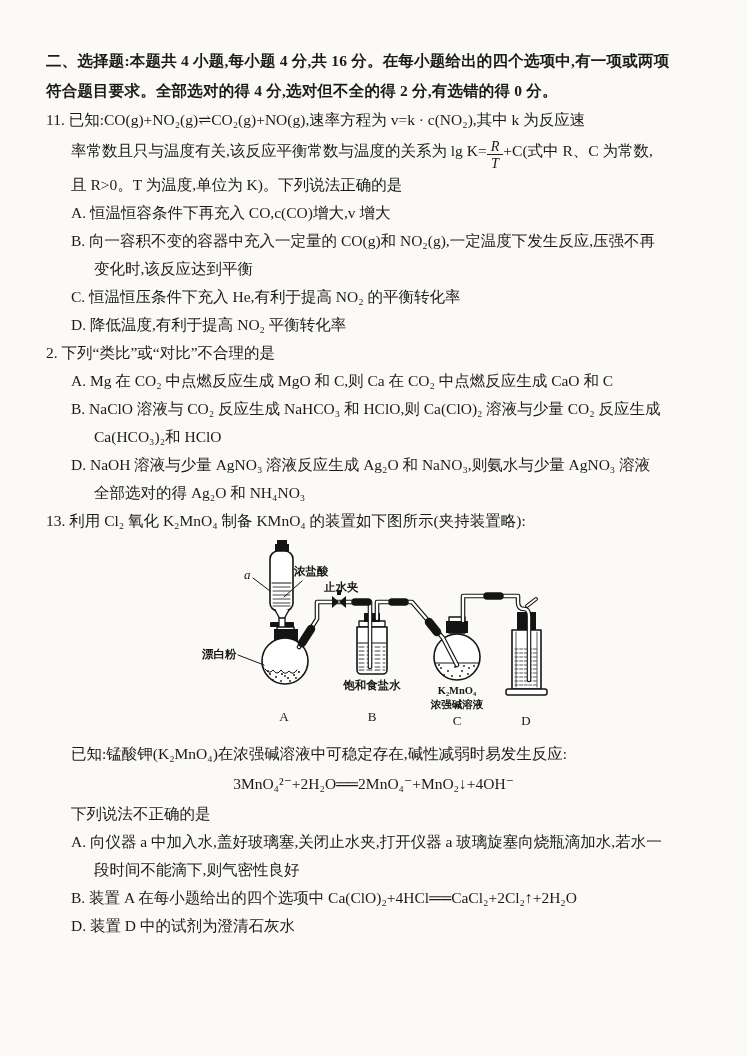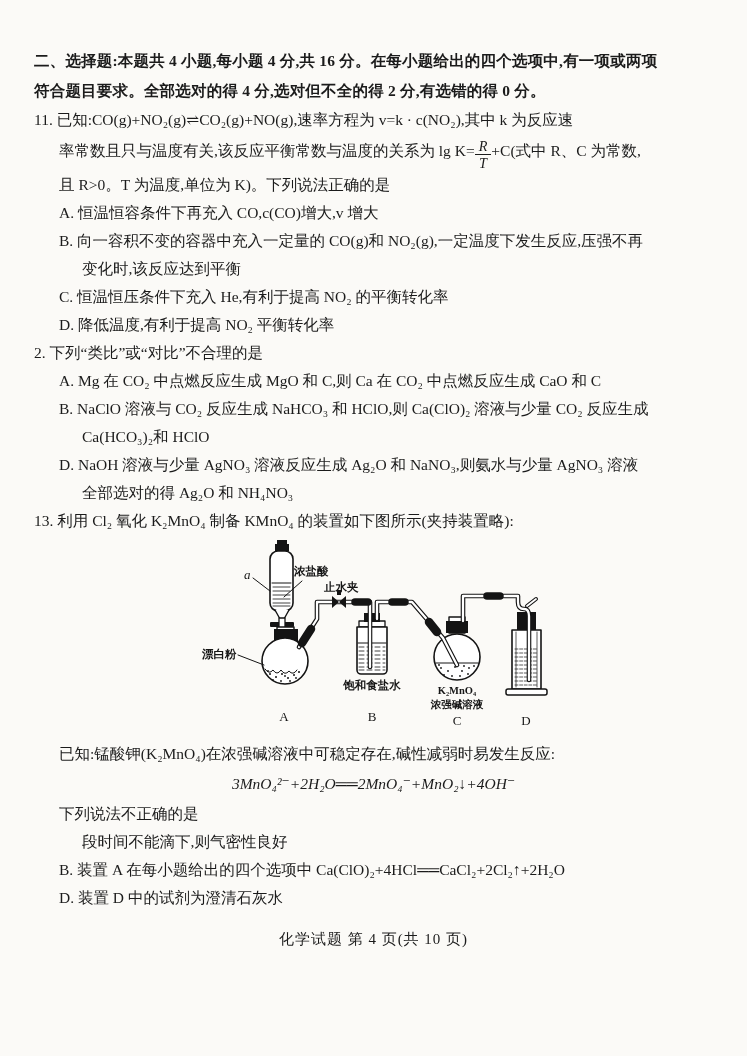--- a/index.html
+++ b/index.html
@@ -10,29 +10,29 @@
     color:#1b1b1b;
     overflow:hidden;
   }
   .page {
     box-sizing:border-box;
     width:747px; height:1056px;
     padding:46px 34px 0 34px;
     font-size:15.5px;
     overflow:hidden;
   }
-  .ln { line-height:28px; white-space:nowrap; }
+  .ln { line-height:28px; white-space:nowrap;margin-left:12px; }
   .hd { font-weight:bold; line-height:30px; letter-spacing:0.2px; }
   .i1 { padding-left:25px; }
   .i2 { padding-left:48px; }
   .eq-line { line-height:34px; }
   .frac { display:inline-block; vertical-align:-0.85em; text-align:center; line-height:1.02; font-size:0.92em; font-style:italic; }
   .frac .num { display:block; border-bottom:1.2px solid #1b1b1b; padding:0 4px 1px 4px; }
   .frac .den { display:block; padding-top:1px; }
-  .center { text-align:center; white-space:nowrap;font-style:italic; }
+  .center { text-align:center; white-space:nowrap; }
   .equation { line-height:32px; font-size:15.5px; }
   .diagram-wrap { margin:4px 0 2px 146px; width:402px; }
   .footer { margin-top:14px; text-align:center; line-height:26px; font-size:15px; letter-spacing:1px; }
   svg text { font-family:"Liberation Serif","DejaVu Serif",serif; fill:#161616; }
   .dlabel { font-size:11.5px; font-weight:bold; }
   .dletter { font-size:13px; }
   .dsmall { font-size:10.5px; font-weight:bold; }
 </style>
 </head>
 <body>
@@ -211,20 +211,20 @@
           <text x="192" y="182" text-anchor="middle" class="dletter">B</text>
           <text x="277" y="186" text-anchor="middle" class="dletter">C</text>
           <text x="346" y="186" text-anchor="middle" class="dletter">D</text>
         </g>
       </svg>
     </div>
 
     <div class="ln i1">已知:锰酸钾(K₂MnO₄)在浓强碱溶液中可稳定存在,碱性减弱时易发生反应:</div>
     <div class="center equation">3MnO₄²⁻+2H₂O══2MnO₄⁻+MnO₂↓+4OH⁻</div>
     <div class="ln i1">下列说法不正确的是</div>
+    <div class="ln i1">A. 向仪器 a 中加入水,盖好玻璃塞,关闭止水夹,打开仪器 a 玻璃旋塞向烧瓶滴加水,若水一</div>
     <div class="ln i2">段时间不能滴下,则气密性良好</div>
     <div class="ln i1">B. 装置 A 在每小题给出的四个选项中 Ca(ClO)₂+4HCl══CaCl₂+2Cl₂↑+2H₂O</div>
     <div class="ln i1">D. 装置 D 中的试剂为澄清石灰水</div>
   </div>
 
-  <div class="footer">化学试题 第 4 页(共 10 页)</div>
 
 </div>
 
 </body></html>

